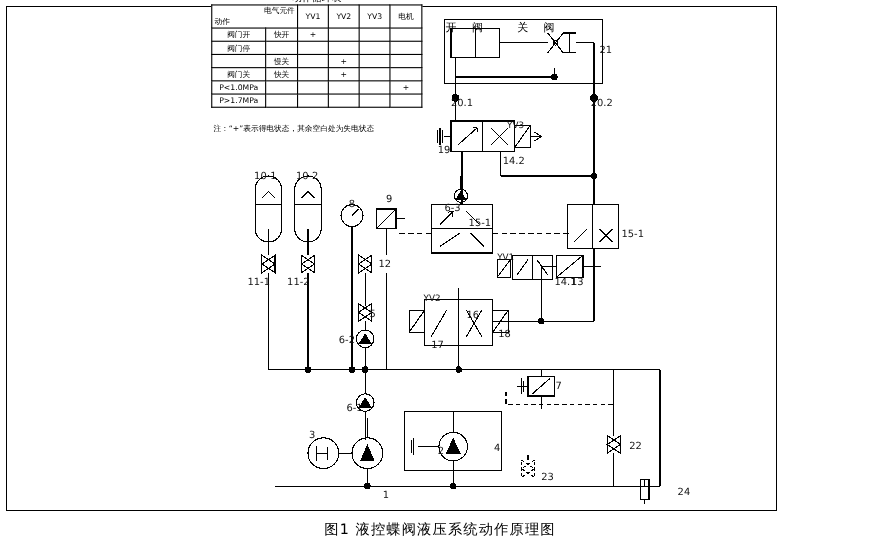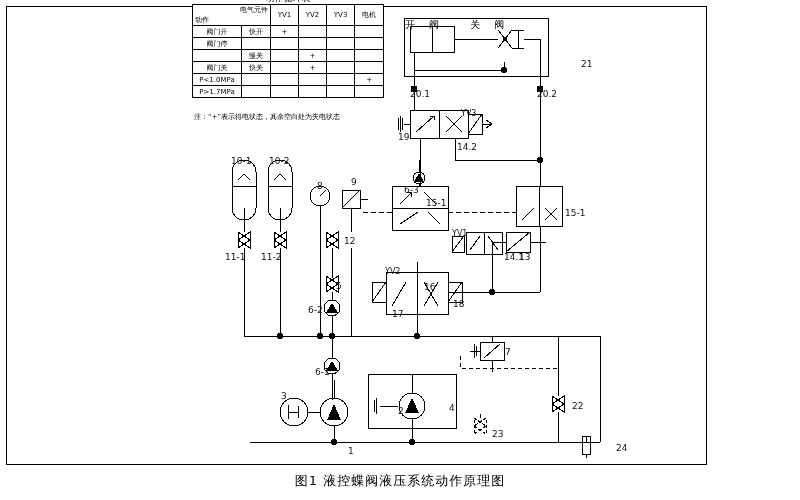--- a/index.html
+++ b/index.html
@@ -331,21 +331,21 @@
       <div class="lbl" style="left: 457px; top: 253px; margin-left: 47px;">14.1</div>
       <div class="lbl" style="left: 457px; top: 143px;">14.2</div>
       <div class="lbl" style="left: 426px; top: 199px; text-align: right;">15-1</div>
       <div class="lbl" style="left: 565px; top: 209px;">15-1</div>
       <div class="lbl" style="left: 424px; top: 283px;">16</div>
       <div class="lbl" style="left: 392px; top: 310px;">17</div>
       <div class="lbl" style="left: 453px; top: 300px;">18</div>
       <div class="lbl" style="left: 398px; top: 133px;">19</div>
       <div class="lbl" style="left: 410px; top: 90px;">20.1</div>
       <div class="lbl" style="left: 537px; top: 90px;">20.2</div>
-      <div class="lbl" style="left: 545px; top: 60px; margin-left: 36px;">21</div>
+      <div class="lbl" style="left: 545px; top: 42px;">21</div>
       <div class="lbl" style="left: 572px; top: 402px;">22</div>
       <div class="lbl" style="left: 492px; top: 430px;">23</div>
       <div class="lbl" style="left: 592px; top: 444px; padding-left: 24px;">24</div>
       <div class="lbl sm" style="left: 452px; top: 230px;">YV1</div>
       <div class="lbl sm" style="left: 385px; top: 268px;">YV2</div>
       <div class="lbl sm" style="left: 461px; top: 110px;">YV3</div>
     </div>
 
   <div class="caption">图1  液控蝶阀液压系统动作原理图</div>
 

